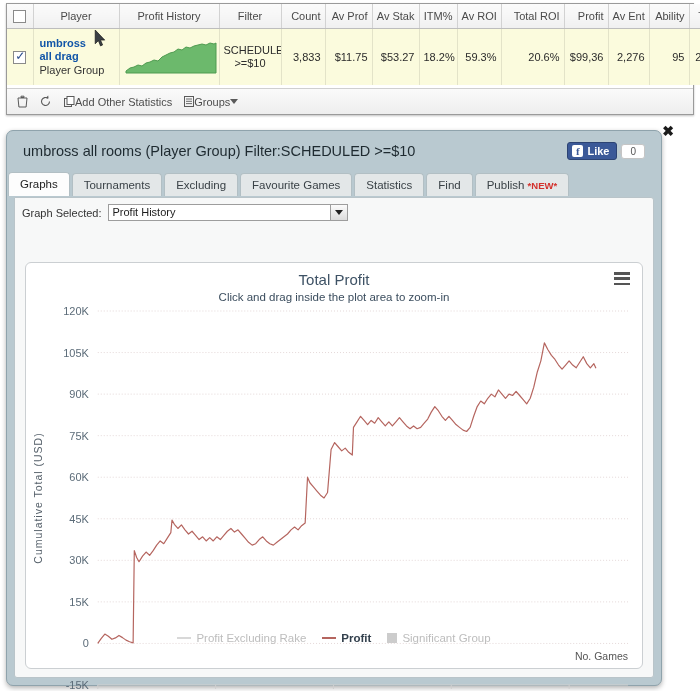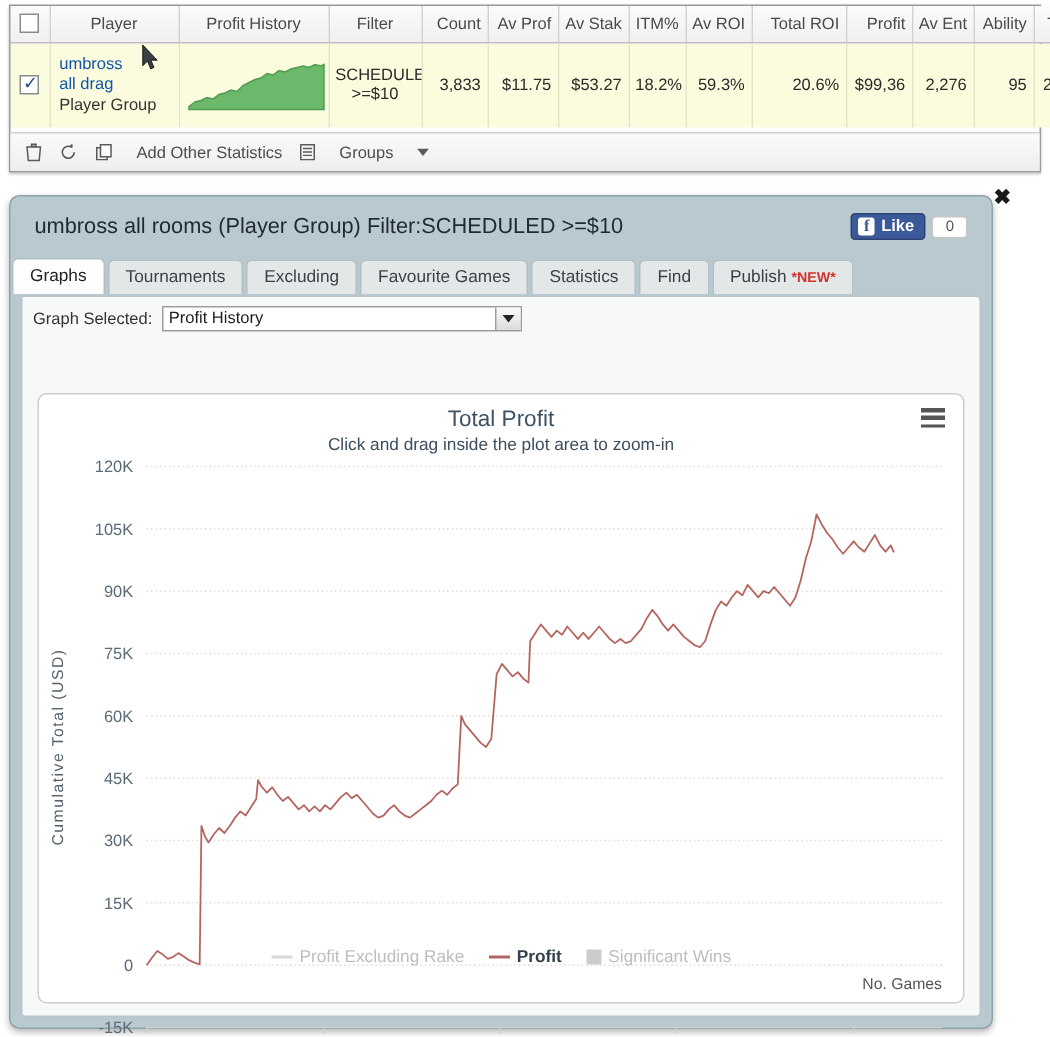--- a/index.html
+++ b/index.html
@@ -38,37 +38,37 @@
   }
   .chk {
     width: 13px; height: 13px; border: 1px solid #8a8a8a; background: #fff;
     display: inline-block; position: relative; vertical-align: middle;
   }
   .chk.checked::after {
     content: "\2713"; position: absolute; left: 1px; top: -3px;
     font-size: 12px; color: #2b4c8c; line-height: 14px;
   }
   .player-cell { text-align: left; position: relative; padding-left: 6px !important; }
-  .player-cell a { color: #1155a8; font-weight: normal; text-decoration: none; display: block; line-height: 13px; }
+  .player-cell a { color: #1155a8; font-weight: bold; text-decoration: none; display: block; line-height: 13px; }
   .player-cell .sub { color: #333; font-weight: normal; line-height: 14px; }
   .cursor-ico {
     position: absolute; right: 12px; top: 1px; width: 13px; height: 17px;
   }
   .spark { display: block; }
   .filter-cell { text-align: center; line-height: 13px; }
 
   
   .grid-toolbar {
     position: absolute; left: 0; right: 0; bottom: 0; height: 26px;
     background: linear-gradient(to bottom,#fafafa 0%,#eeeeee 100%);
     border-top: 1px solid #cfcfcf;
     display: flex; align-items: center; gap: 12px; padding: 0 10px;
     font-size: 11px; color: #4d4d4d;
   }
-  .tb-item { display: flex; align-items: center; gap: 16px; cursor: pointer; white-space: nowrap; }
+  .tb-item { display: flex; align-items: center; gap: 0; cursor: pointer; white-space: nowrap; }
 
   
   .dialog {
     position: absolute; left: 6px; top: 130px; width: 656px; height: 556px;
     background: #b9c9d0;
     border: 1px solid #8fa3ac;
     border-radius: 7px;
     box-shadow: 0 2px 5px rgba(0,0,0,.3);
   }
   .dlg-close {
@@ -377,21 +377,21 @@
           <span class="lg off">
             <i class="lg-line" style="background:#d8d8d8"></i>
             <span>Profit Excluding Rake</span>
           </span>
           <span class="lg on">
             <i class="lg-line" style="background:#b5655f"></i>
             <span>Profit</span>
           </span>
           <span class="lg off">
             <i class="lg-box" style="background:#cccccc"></i>
-            <span>Significant Wins</span>
+            <span>Significant Group</span>
           </span>
         </div>
 
         <div class="xaxis-title">No. Games</div>
       </div>
     </div>
   </div>
 </div>
 
 </body></html>

